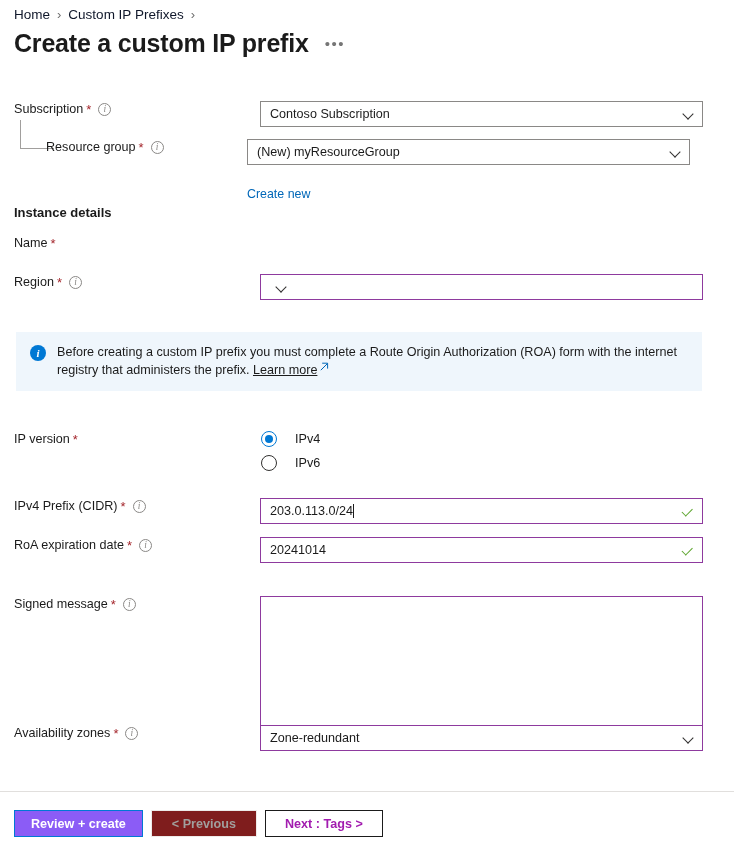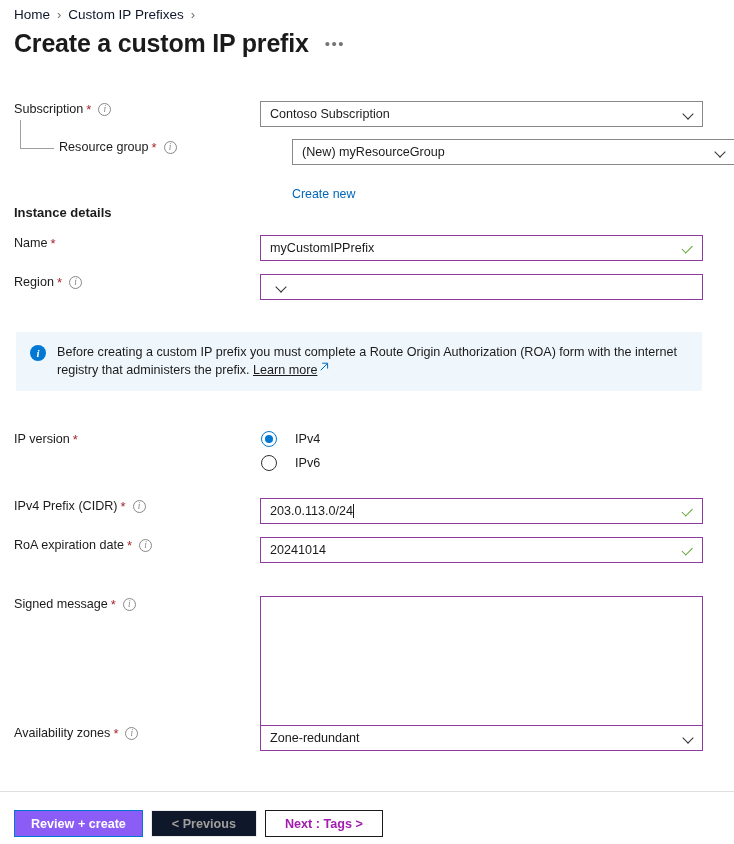--- a/index.html
+++ b/index.html
@@ -172,21 +172,21 @@
   .btn {
     height: 27px; font-size: 12.6px; font-weight: bold;
     display: flex; align-items: center; justify-content: center;
     cursor: pointer; white-space: nowrap;
   }
   .btn-primary {
     background: #8b5cf6; color: #fff; border: 1px solid #0078d4;
     padding: 0 16px; min-width: 128px;
   }
   .btn-disabled {
-    background: #0f172a; color: #a19f9d; border: 1px solid #edebe9;
+    background: #7f1d1d; color: #a19f9d; border: 1px solid #edebe9;
     padding: 0 16px; min-width: 106px; cursor: default;
   }
   .btn-default {
     background: #fff; color: #a21caf; border: 1px solid #1b1b1b;
     padding: 0 16px; min-width: 118px;
   }
 </style>
 </head>
 <body>
 
@@ -215,47 +215,41 @@
       <div class="ctl">
         <div class="field">
           <span class="val">Contoso Subscription</span>
           <span class="chev"></span>
         </div>
       </div>
     </div>
 
     <div class="tree"></div>
 
-    <div class="row" style="left:14px; top:139px;gap:32px;">
+    <div class="row" style="left:1px; top:139px;">
       <div class="lbl" style="width:246px; padding-left:45px;">
         <span>Resource group</span>
         <span class="req">*</span>
         <span class="info-ico">i</span>
       </div>
       <div class="ctl">
         <div class="field">
           <span class="val">(New) myResourceGroup</span>
           <span class="chev"></span>
         </div>
         <span class="link-small">Create new</span>
       </div>
     </div>
 
     <div class="section-head" style="top:205px;">Instance details</div>
 
     <div class="row" style="left:14px; top:235px;">
       <div class="lbl" style="width:246px;">
         <span>Name</span>
         <span class="req">*</span>
-      </div>
-      <div class="ctl">
-        <div class="field purple">
-          <span class="val">myCustomIPPrefix</span>
-          <span class="check"></span>
-        </div>
       </div>
     </div>
 
     <div class="row" style="left:14px; top:274px;">
       <div class="lbl" style="width:246px;">
         <span>Region</span>
         <span class="req">*</span>
         <span class="info-ico">i</span>
       </div>
       <div class="ctl">

